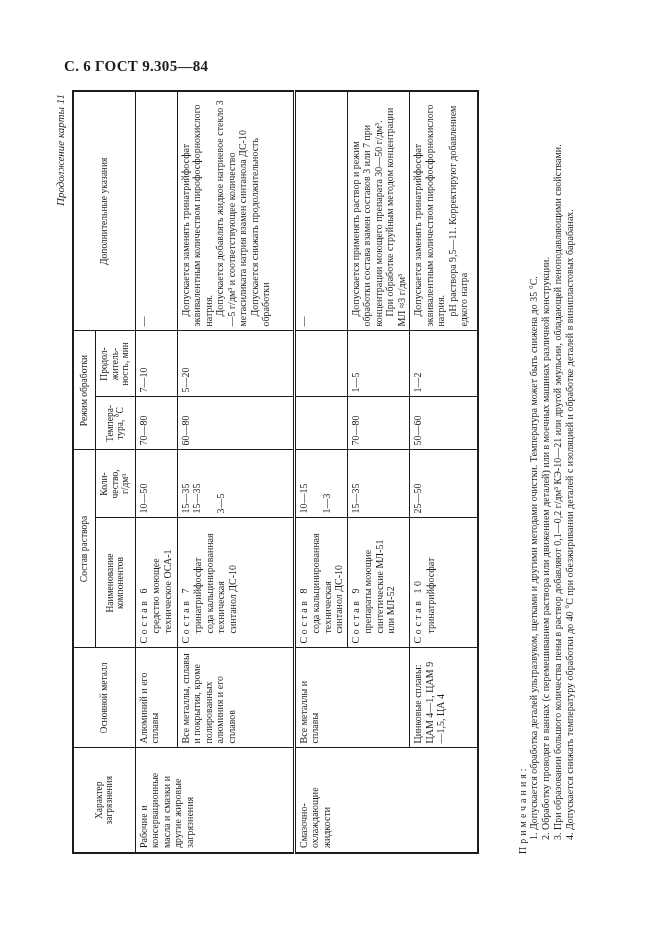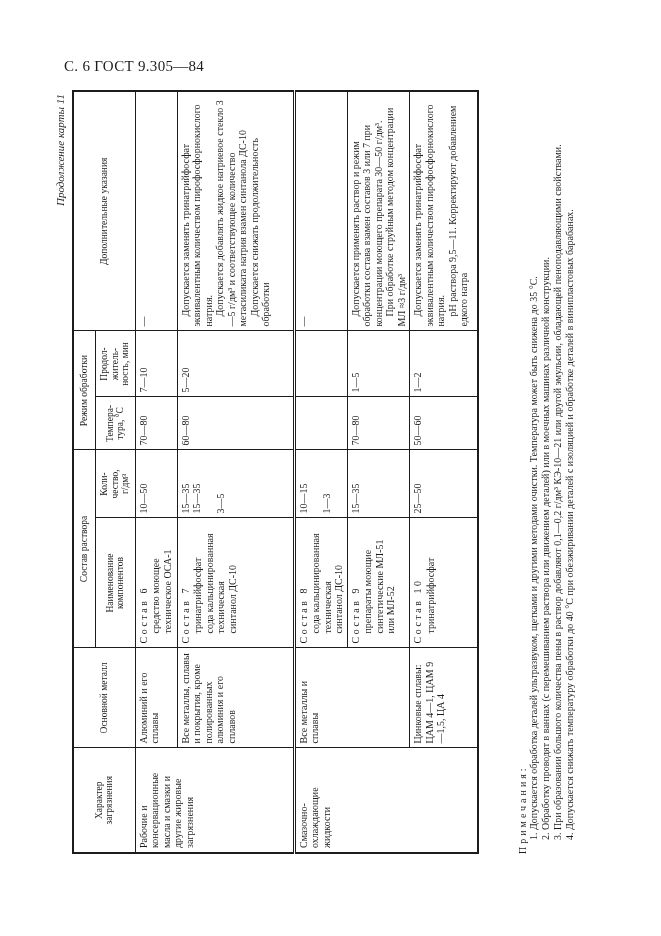--- a/index.html
+++ b/index.html
@@ -2,21 +2,21 @@
 <html><head>
 <meta charset="utf-8">
 <style>
   html,body{margin:0;padding:0;}
   body{
     width:661px;height:936px;background:#ffffff;overflow:hidden;position:relative;
     font-family:"Liberation Serif","DejaVu Serif",serif;color:#1c1c1c;
   }
   .page-header{
     position:absolute;left:64px;top:58px;
-    font-size:15px;font-weight:normal;letter-spacing:.3px;white-space:nowrap;
+    font-size:15px;font-weight:bold;letter-spacing:.3px;white-space:nowrap;
   }
   
   .rot-outer{position:absolute;left:54px;top:92px;width:556px;height:766px;}
   .rot-inner{
     width:762px;height:556px;
     transform:translateY(762px) rotate(-90deg);
     transform-origin:0 0;
   }
   .caption{
     text-align:right;font-style:italic;font-size:11px;

